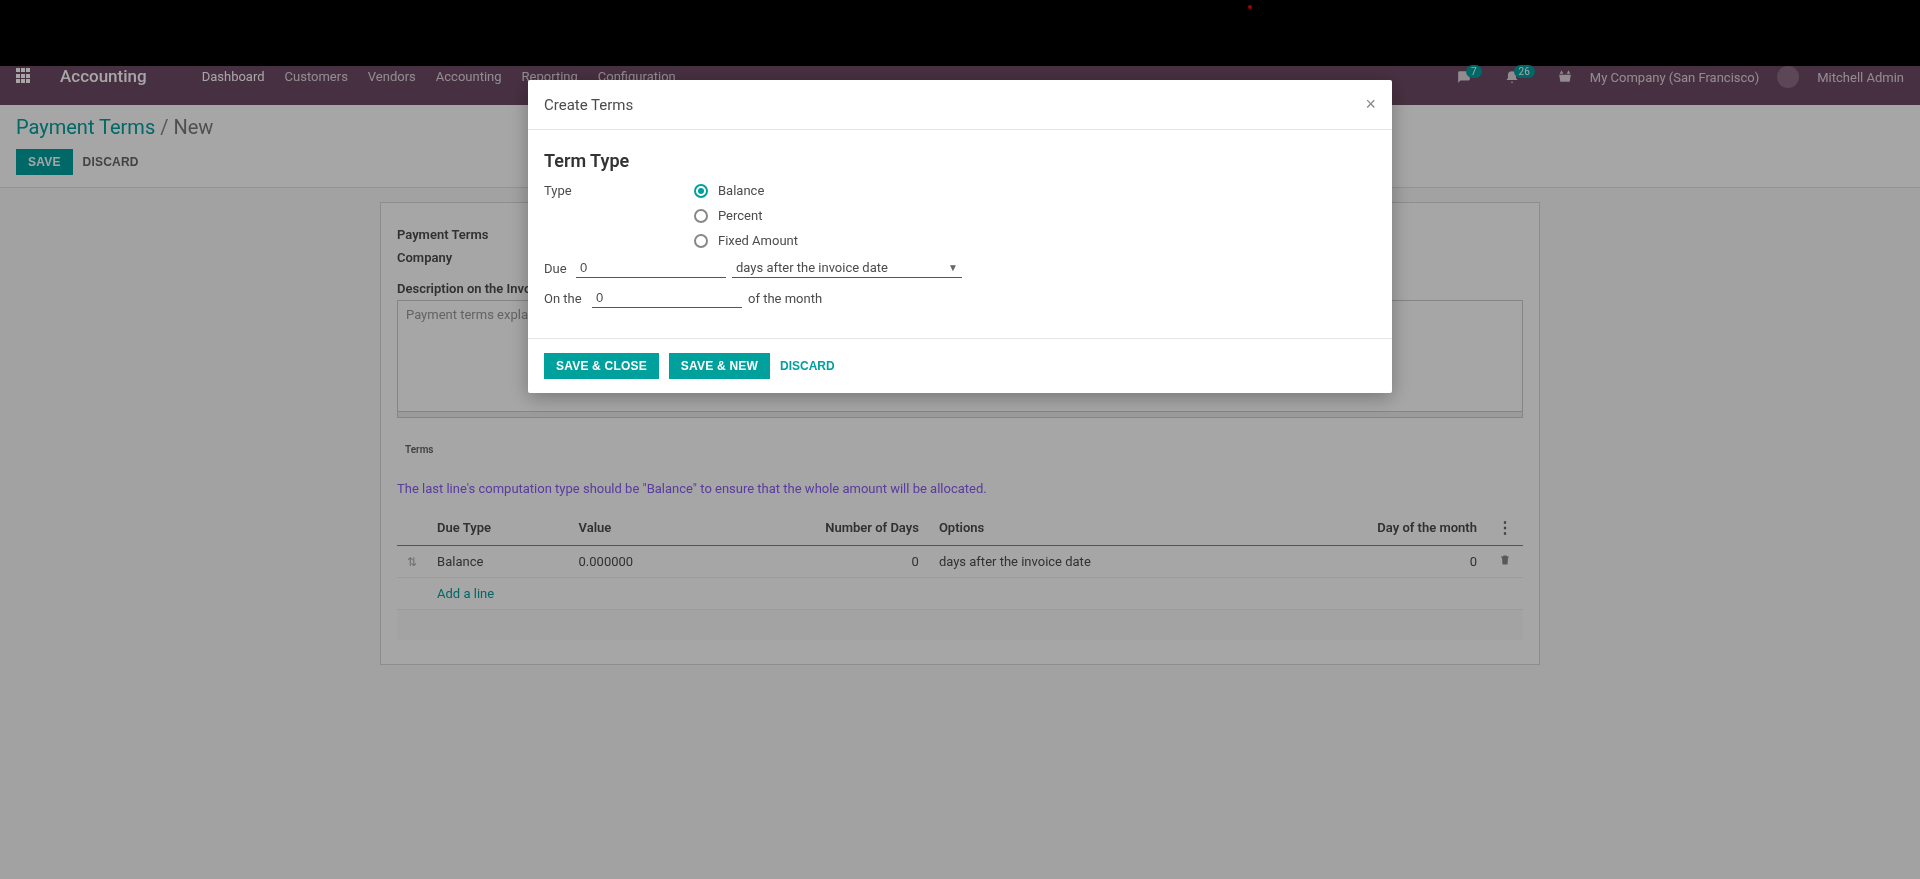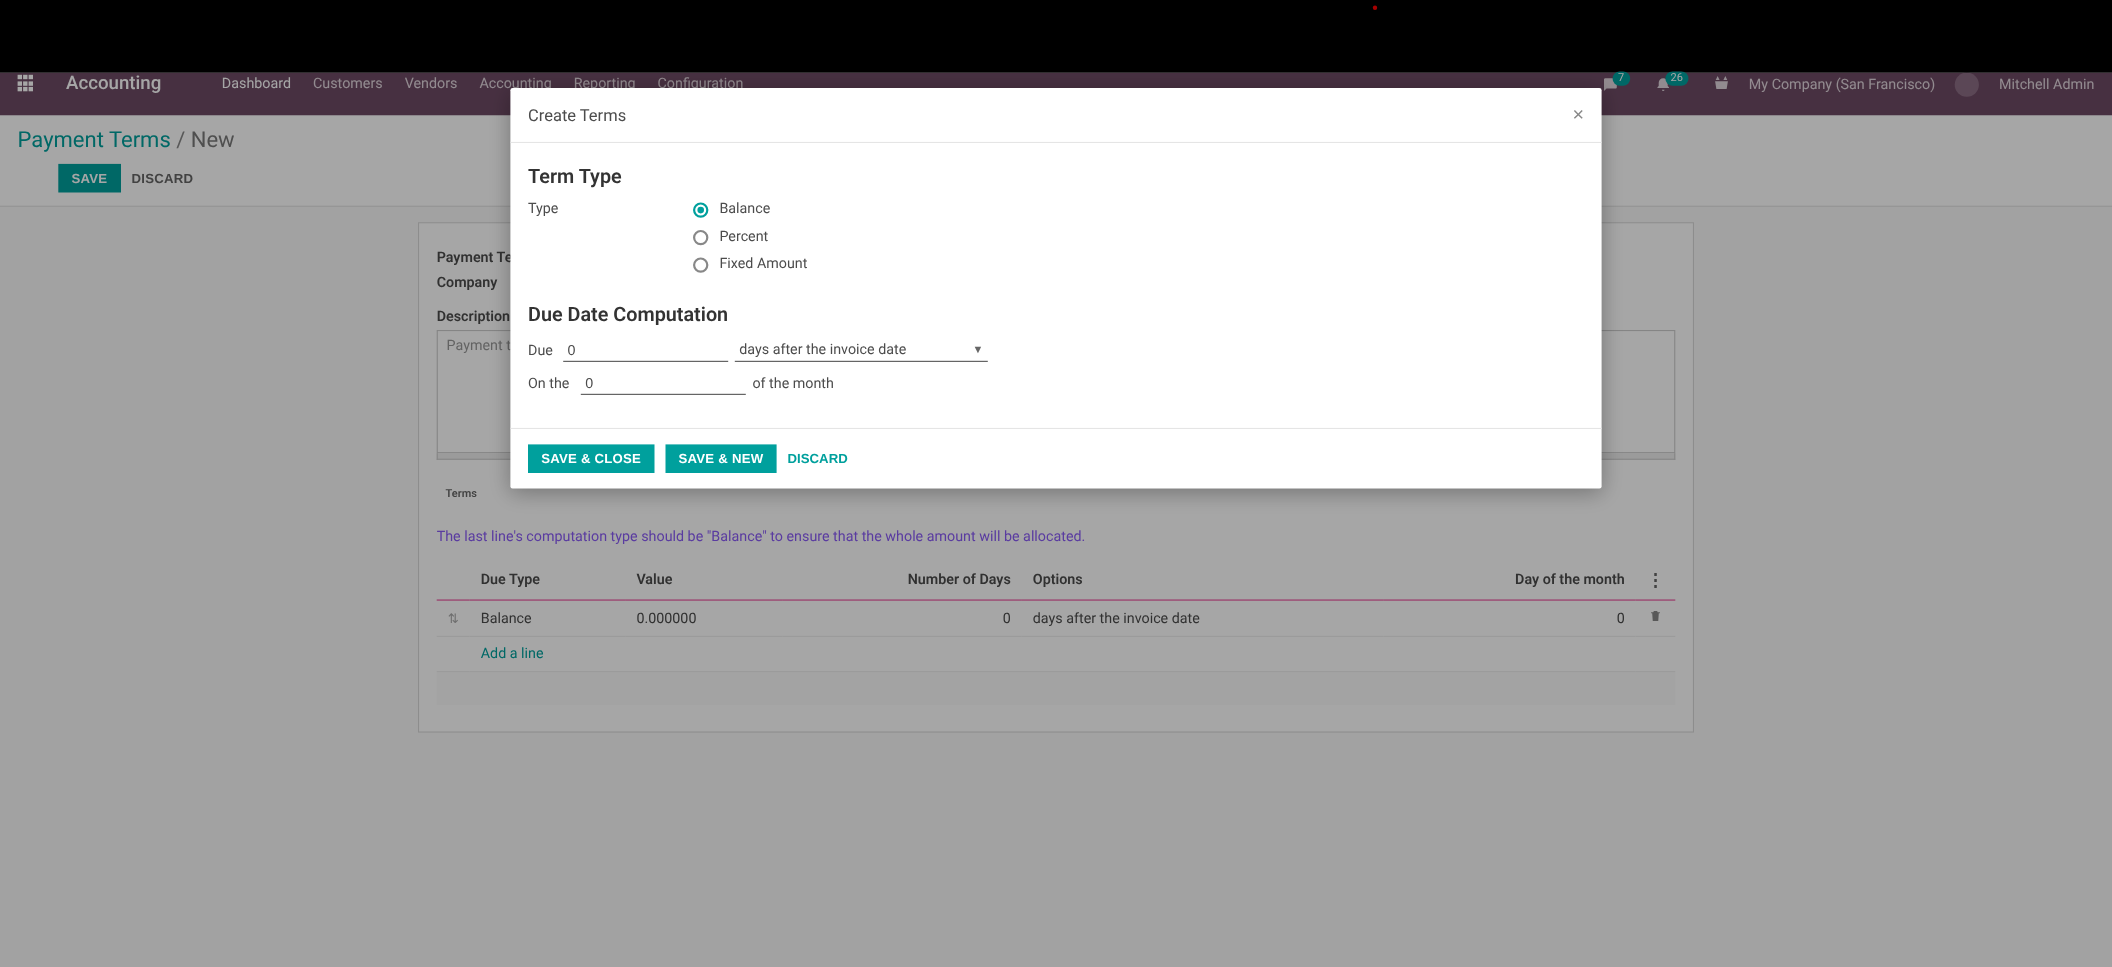--- a/index.html
+++ b/index.html
@@ -15,21 +15,21 @@
   .nav-item { font-size: 13px; color: #e1d6dd; cursor: pointer; }
   .nav-item.active { color: #fff; margin-left: 25px; }
   .nav-right { margin-left: auto; display: flex; align-items: center; gap: 18px; font-size: 13px; color: #e1d6dd; }
   .badge { background: #00a09d; color:#fff; font-size:10px; padding:1px 5px; border-radius:8px; position:relative; top:-6px; left:-5px;}
   .avatar-icon { width:22px; height:22px; border-radius:50%; background:#8d6e85; display:inline-block;}
   .icon-wrap { display:inline-flex; align-items:center; }
 
   .breadcrumb-bar { padding: 10px 16px 4px; }
   .breadcrumb { font-size: 20px; color: #00a09d; }
   .breadcrumb .current { color: #7a7a7a; }
-  .btn-row { padding: 6px 16px 12px; display: flex; gap: 10px; align-items: center; margin-left: 37px; }
+  .btn-row { padding: 6px 16px 12px; display: flex; gap: 10px; align-items: center; }
   .btn-primary { background: #00a09d; color: #fff; border: none; padding: 6px 12px; font-size: 12px; font-weight: 600; letter-spacing: 0.2px; cursor:pointer; text-transform: uppercase; }
   .btn-secondary { background: transparent; border: none; color: #666; font-size: 12px; font-weight: 600; letter-spacing: 0.2px; cursor:pointer; text-transform: uppercase; }
   .divider-line { border-bottom: 1px solid #e0e0e0; }
 
   .content-area { padding: 14px 0; display:flex; justify-content:center;}
   .form-sheet { width: 1160px; background: #fff; border: 1px solid #d9d9d9; padding: 24px 16px; }
   .field-row { display:flex; align-items:center; margin-bottom:8px; }
   .field-label { font-weight:600; color:#4c4c4c; font-size:13px;}
   .description-box { border:1px solid #ccc; height:112px; padding:6px 8px; color:#999; font-size:13px; margin-top:4px;}
   .description-bottom { height:6px; border:1px solid #ccc; border-top:none; background:#eee;}
@@ -41,21 +41,21 @@
   .terms-table th.right, .terms-table td.right { text-align:right; }
   .terms-table td { padding:8px 10px; border-bottom:1px solid #eee; color:#4c4c4c;}
   .drag-handle { color:#aaa; font-size:12px; cursor:grab;}
   .add-line { color:#00a09d; cursor:pointer; padding:8px 10px;}
   .blank-row td { height:30px; border-bottom:none; background:#fafafa;}
   .dots-icon { font-size:16px; color:#666; cursor:pointer;}
   .trash-icon { color:#888; cursor:pointer; font-size:13px;}
 
   
   .modal-backdrop { position: fixed; inset: 0; background: rgba(0,0,0,0.35); display:flex; justify-content:center; }
-  .modal { position:absolute; top:80px; width:992px; background:#fff; border-radius:2px; box-shadow:0 4px 20px rgba(0,0,0,0.3);}
+  .modal { position:absolute; top:80px; width:864px; background:#fff; border-radius:2px; box-shadow:0 4px 20px rgba(0,0,0,0.3);}
   .modal-header { display:flex; align-items:center; justify-content:space-between; padding:14px 16px; border-bottom:1px solid #e5e5e5;}
   .modal-title { font-size:15px; color:#4c4c4c;}
   .modal-close { font-size:18px; color:#888; cursor:pointer; background:none;border:none;}
   .modal-body { padding: 20px 16px; }
   .section-title { font-size:18px; font-weight:600; color:#333; margin-bottom:12px;}
   .radio-row { display:flex; align-items:center; margin-bottom:10px; font-size:13px; color:#4c4c4c; margin-left:150px;}
   .radio { width:14px; height:14px; border-radius:50%; border:2px solid #888; margin-right:10px; display:inline-flex; align-items:center; justify-content:center;}
   .radio.checked { border-color:#00a09d;}
   .radio.checked .dot{ width:6px;height:6px;border-radius:50%; background:#00a09d;}
   .type-label { font-size:13px; color:#4c4c4c; display:inline-block;}
@@ -217,21 +217,20 @@
             <span class="radio"></span>
             <span>Percent</span>
           </div>
           <div class="radio-row" style="margin-left:0;">
             <span class="radio"></span>
             <span>Fixed Amount</span>
           </div>
         </div>
       </div>
 
-      <div class="section-title" style="margin-top:18px;">Due Date Computation</div>
       <div class="due-row">
         <span class="due-label">Due</span>
         <input class="underline-input" value="0" style="">
         <div class="select-underline">
           <span>days after the invoice date</span>
           <span class="caret">▼</span>
         </div>
       </div>
       <div class="due-row">
         <span class="on-label">On the</span>

